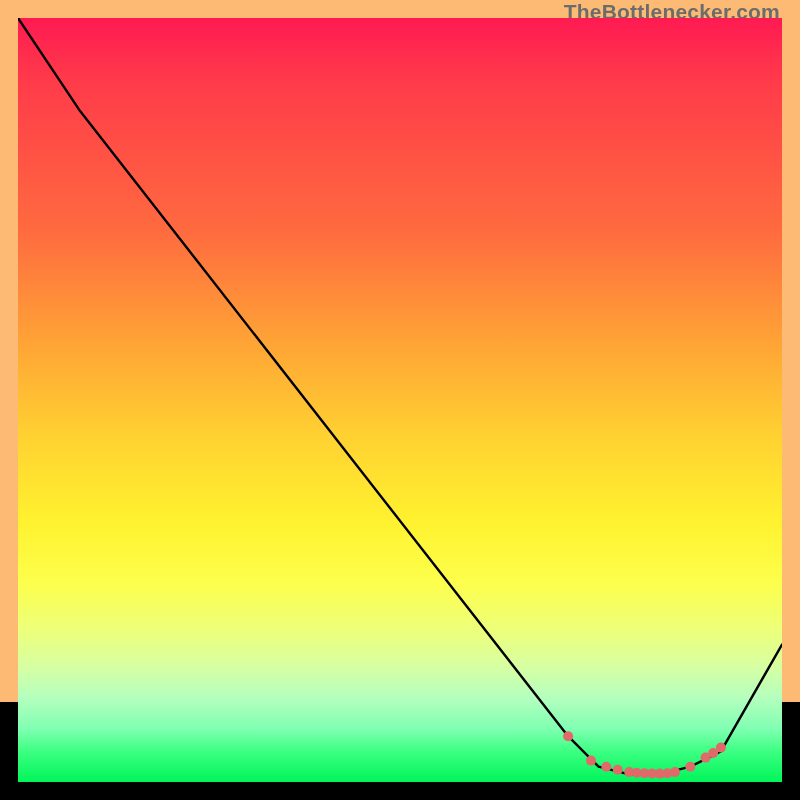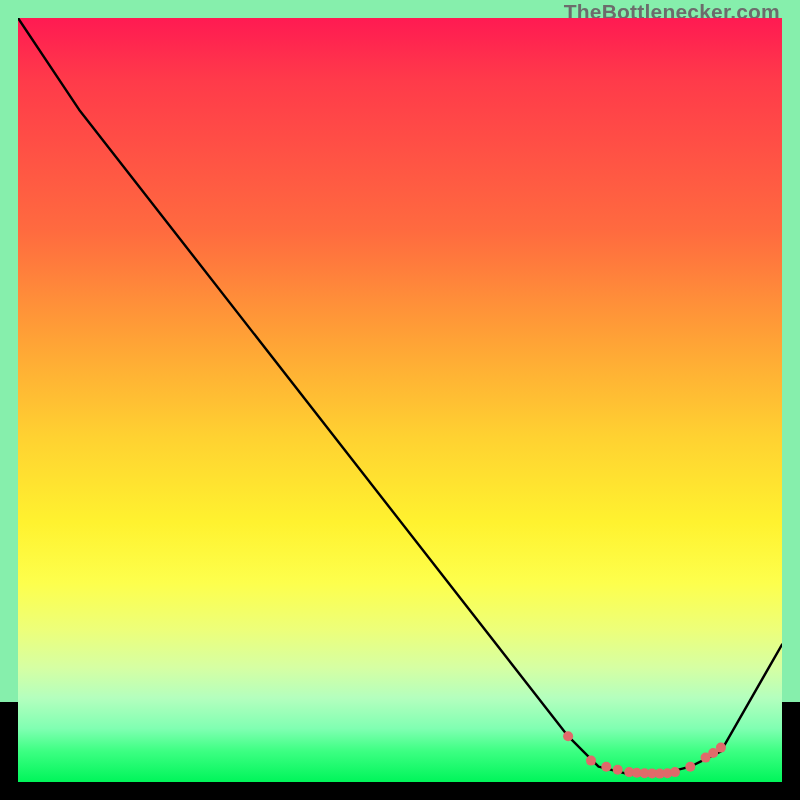--- a/index.html
+++ b/index.html
@@ -7,21 +7,21 @@
     padding: 0;
     width: 800px;
     height: 800px;
     background: #000;
     overflow: hidden;
     font-family: Arial, Helvetica, sans-serif;
   }
   .outer {
     width: 800px;
     height: 702px;
-    background: #86efac;
+    background: #fdba74;
     position: relative;
     box-sizing: border-box;
   }
   .plot {
     position: absolute;
     left: 18px;
     top: 18px;
     width: 764px;
     height: 764px;
     

